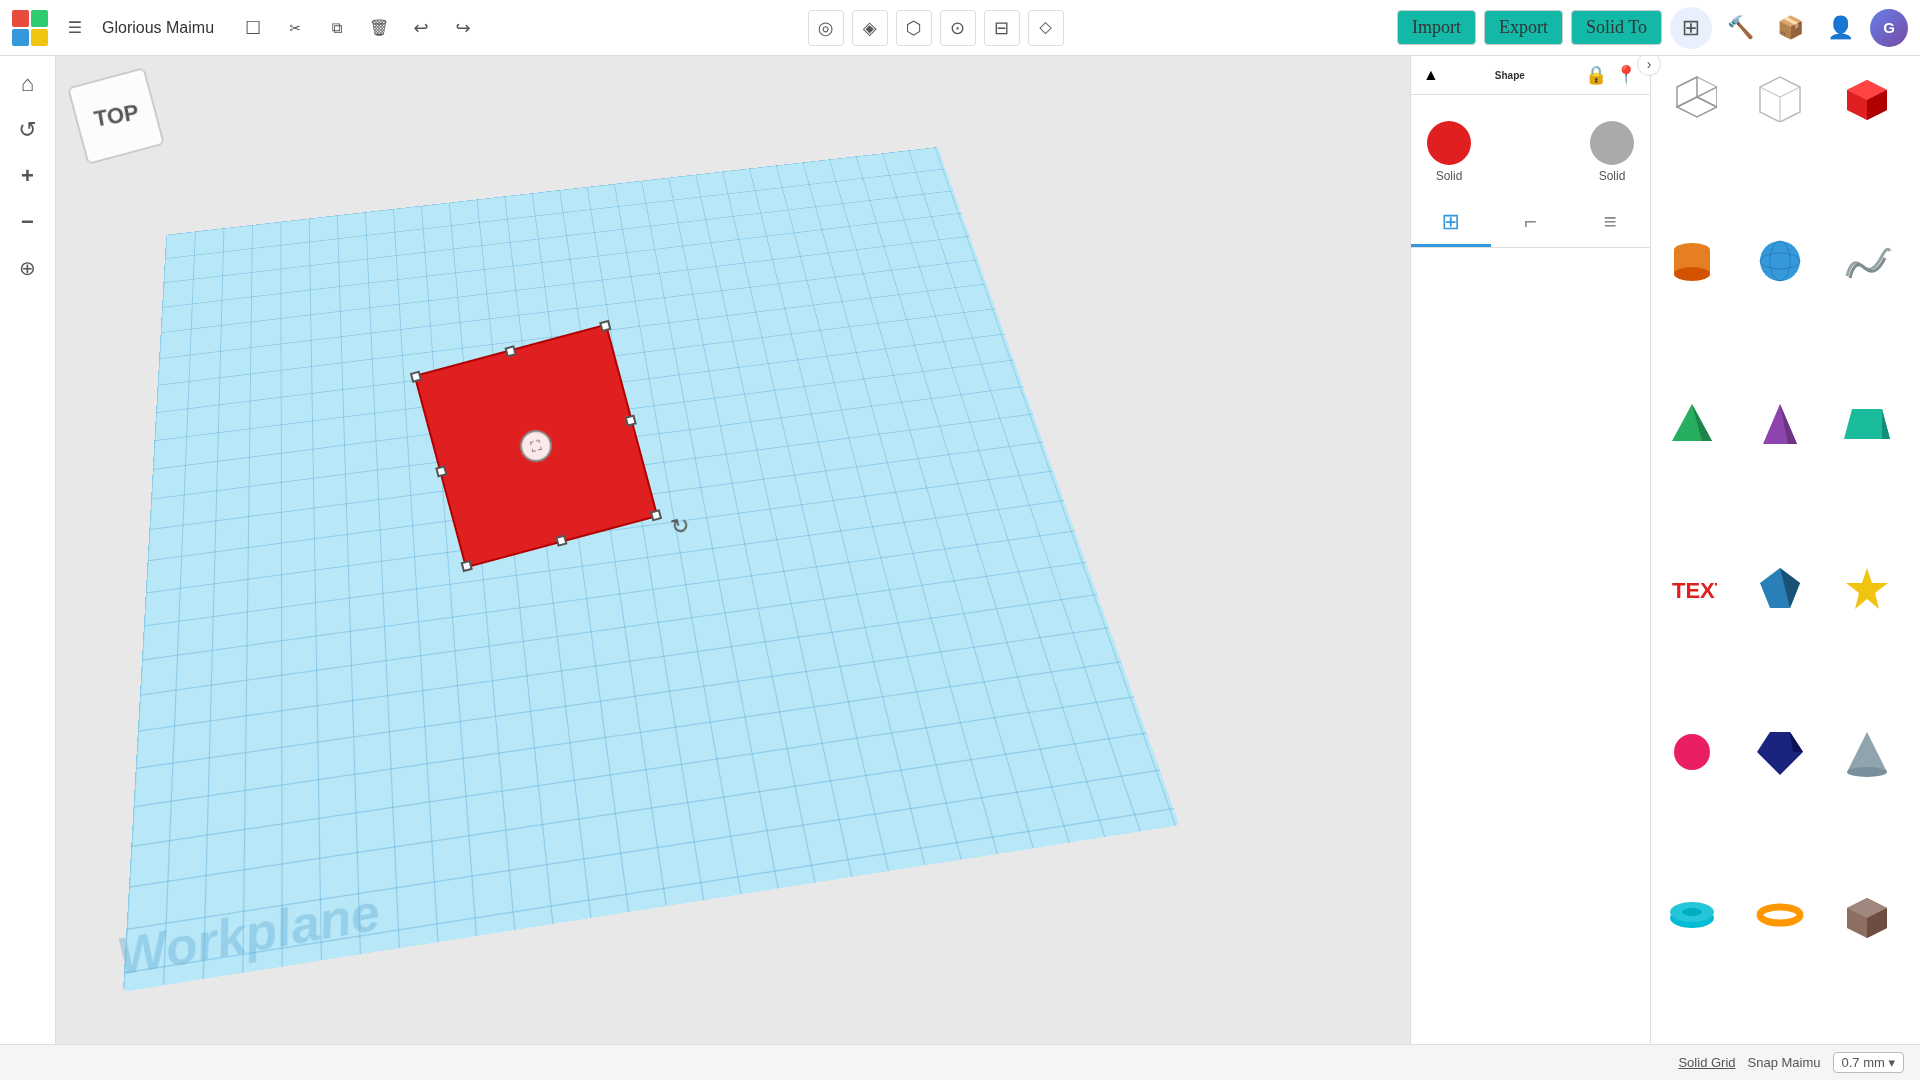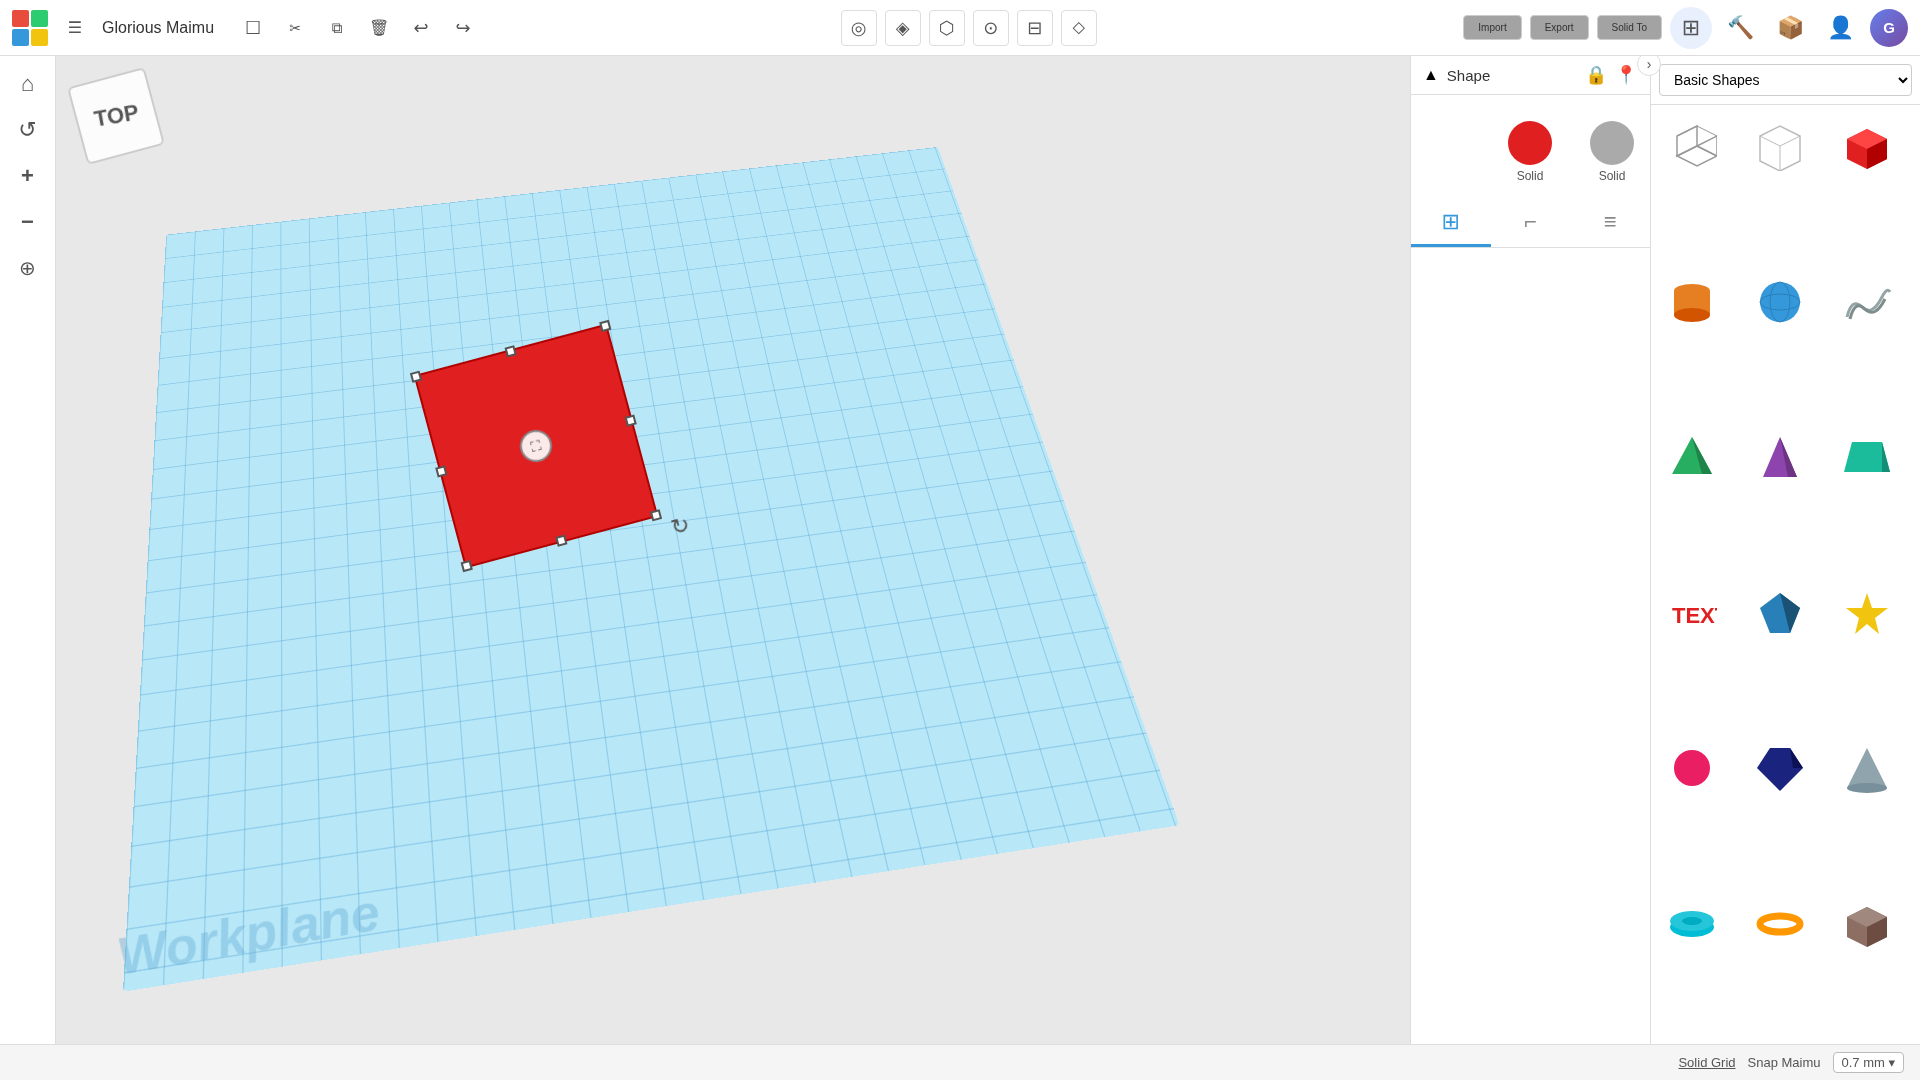--- a/index.html
+++ b/index.html
@@ -46,25 +46,26 @@
     }
 
     #topbar-spacer { flex: 1; }
 
     #center-tools {
       display: flex; align-items: center; gap: 8px;
     }
     .center-btn {
       padding: 6px 14px;
       border: 1px solid #ccc;
-      background: #a3a3a3;
+      background: #14b8a6;
       border-radius: 4px;
       cursor: pointer;
-      font-size: 10px;
+      font-size: 18px;
       color: #333;
+      font-family: Liberation Serif, serif;
     }
 
     #topbar-right {
       display: flex; align-items: center; gap: 8px; margin-left: 8px;
     }
     .nav-icon-btn {
       width: 42px; height: 42px;
       display: flex; align-items: center; justify-content: center;
       border: none; background: transparent; cursor: pointer;
       border-radius: 50%; font-size: 20px; color: #555;
@@ -431,25 +432,25 @@
       </div>
       <div id="rotate-handle">↻</div>
     </div>
   </div>
 
   <div id="right-container">
 
     <div id="shape-props-panel">
       <div id="shape-header" style="display:flex;align-items:center;padding:8px 12px;border-bottom:1px solid #ddd;gap:8px;">
         <button id="shape-collapse-btn" class="shape-collapse-btn" style="background:none;border:none;cursor:pointer;font-size:16px;">▲</button>
-        <span id="shape-title" style="font-size:15px;font-weight:400;color:#333;flex:1;">Shape</span>
+        <span id="shape-title" style="font-size:10px;font-weight:700;color:#333;flex:1;margin-left:48px;">Shape</span>
         <button class="mini-tb-btn" style="font-size:18px;">🔒</button>
         <button class="mini-tb-btn" style="font-size:18px;">📍</button>
       </div>
-      <div id="shape-types" style="display:flex;gap:38px;justify-content:flex-end;padding:16px;">
+      <div id="shape-types" style="display:flex;gap:38px;justify-content:space-between;padding:16px;">
         <div class="shape-type-item">
           <div class="shape-type-circle solid"></div>
           <span class="shape-type-label">Solid</span>
         </div>
         <div class="shape-type-item">
           <div class="shape-type-circle hole"></div>
           <span class="shape-type-label">Solid</span>
         </div>
       </div>
 
@@ -458,25 +459,20 @@
         <div class="panel-tab" style="font-size:22px;">⌐</div>
         <div class="panel-tab" style="font-size:22px;">≡</div>
       </div>
     </div>
 
     <div id="shapes-lib-panel">
 
       <div style="position:relative;width:100%;">
         <div id="collapse-arrow" style="position:absolute;top:8px;left:-14px;width:24px;height:24px;background:#fff;border:1px solid #ddd;border-radius:50%;display:flex;align-items:center;justify-content:center;cursor:pointer;font-size:14px;color:#555;z-index:10;">›</div>
       </div>
-      <div id="shapes-selector" style="padding:8px;border-bottom:1px solid #ddd;">
-        <select id="shapes-dropdown">
-          <option>Basic Shapes</option>
-        </select>
-      </div>
       <div id="shapes-grid">
 
         <div class="shape-item">
           <svg viewBox="0 0 50 50">
               <polygon points="10,35 10,15 30,5 30,25" fill="none" stroke="#999" stroke-width="1.5"></polygon>
               <polygon points="10,35 30,25 50,35 30,45" fill="none" stroke="#999" stroke-width="1.5"></polygon>
               <polygon points="30,25 50,15 50,35" fill="none" stroke="#999" stroke-width="1.5"></polygon>
               <line x1="10" y1="15" x2="30" y2="5" stroke="#999" stroke-width="1"></line>
               <line x1="30" y1="5" x2="50" y2="15" stroke="#999" stroke-width="1"></line>
             </svg>

